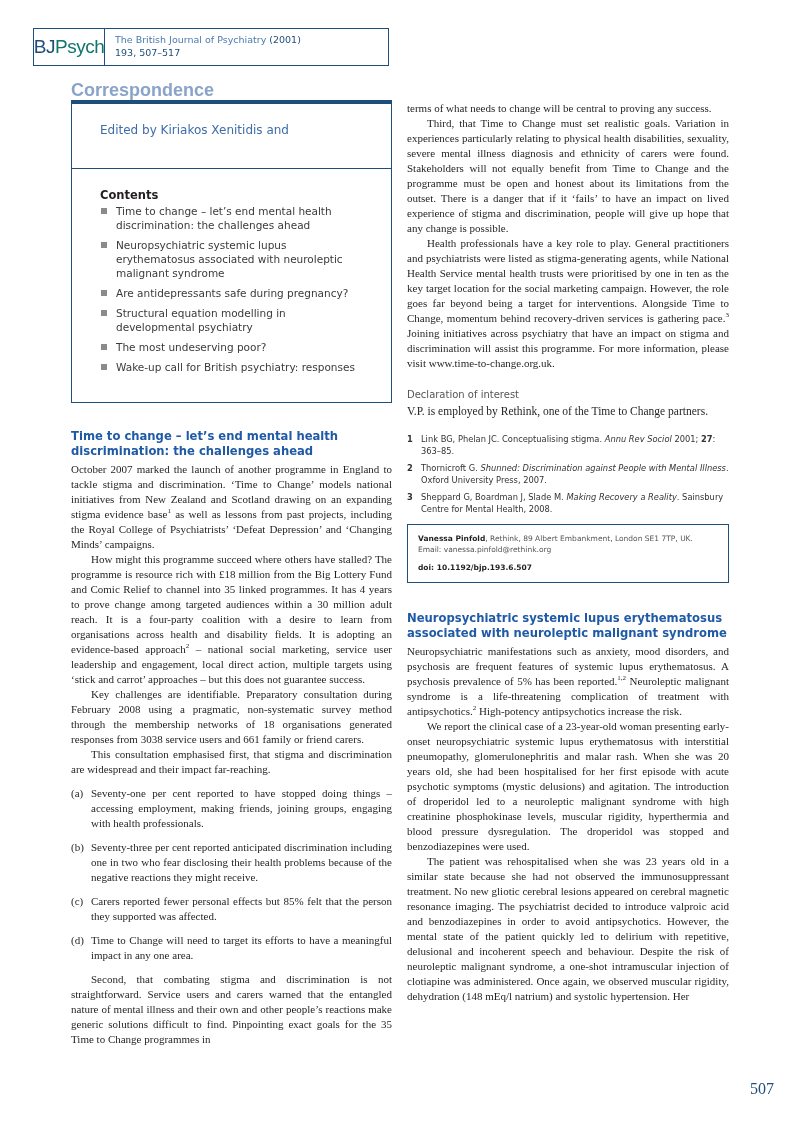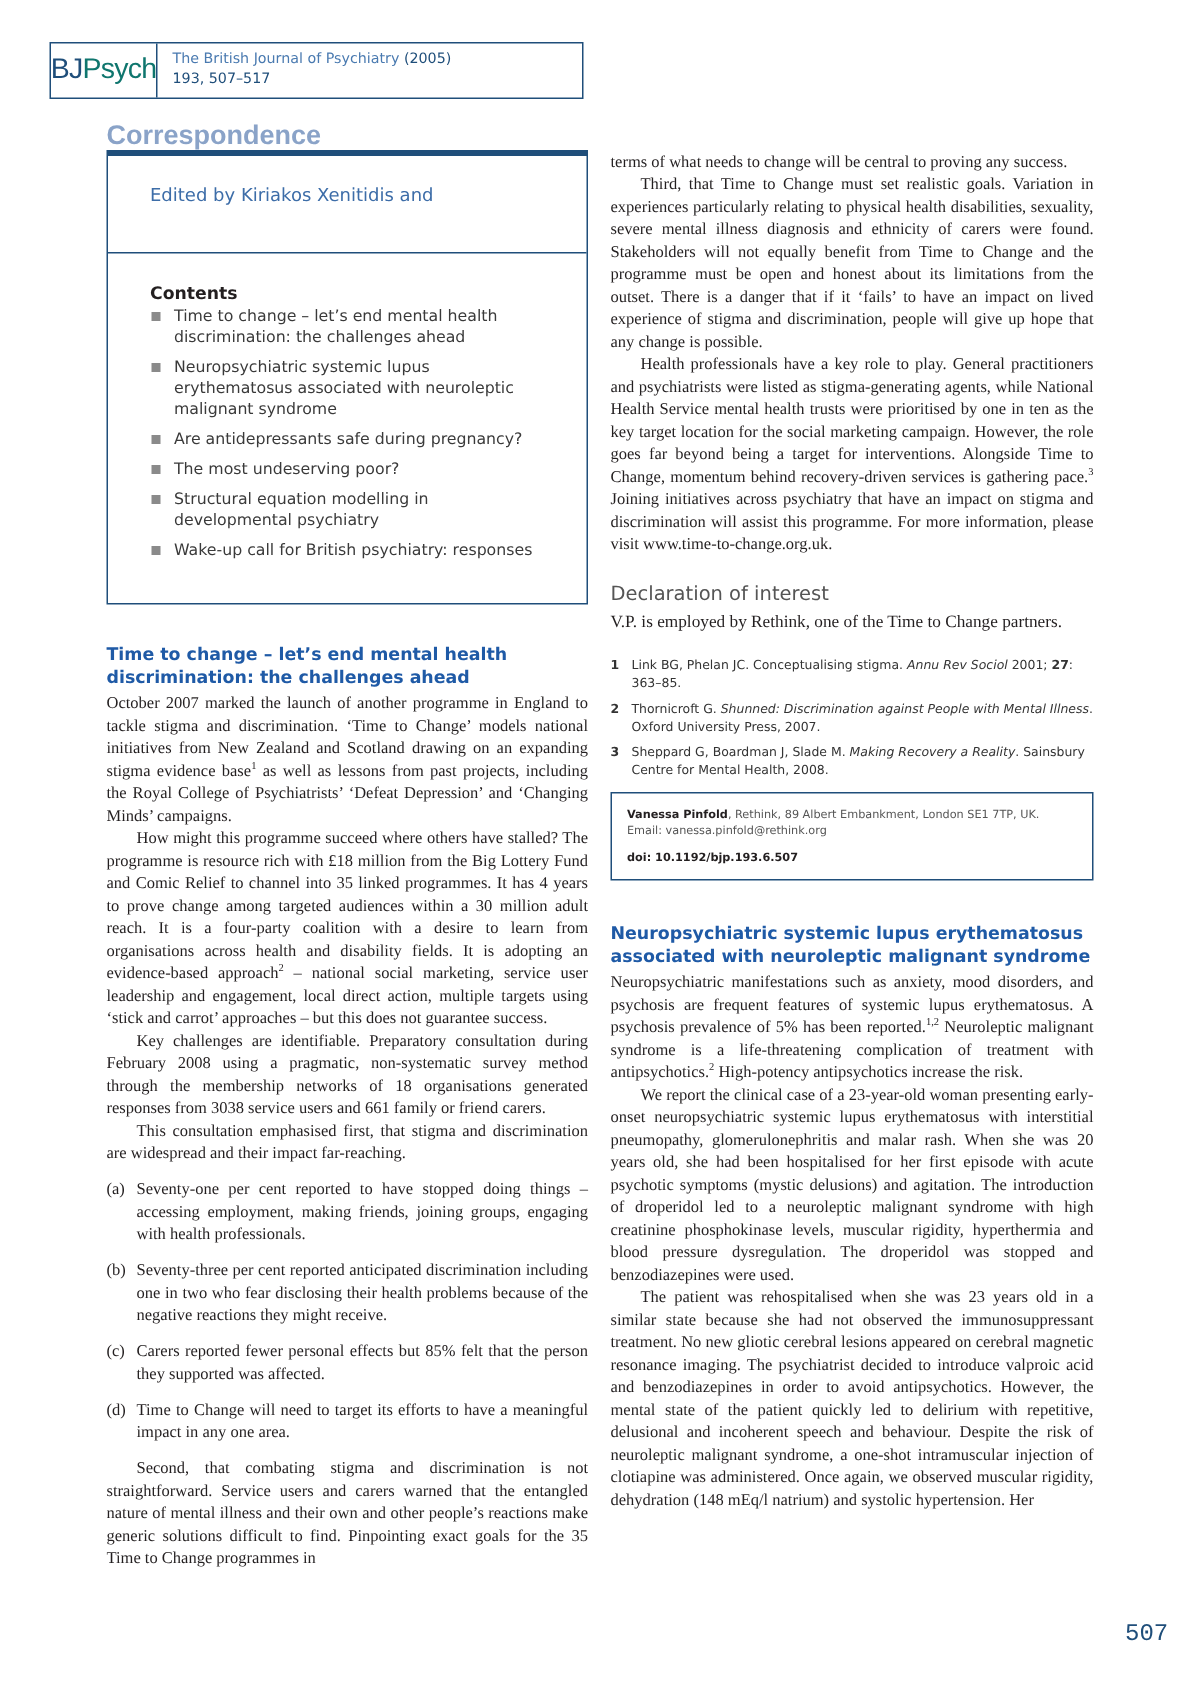--- a/index.html
+++ b/index.html
@@ -40,66 +40,66 @@
   
   .article-title { font-family: "DejaVu Sans", sans-serif; font-weight: bold; font-size: 11.6px;
                    line-height: 15px; color: #1f5aa6; margin: 0 0 3px 0; }
   p.body { margin: 0; font-size: 11px; line-height: 15px; text-align: justify; }
   p.indent { text-indent: 20px; }
   sup { font-size: 7px; line-height: 0; }
   .list-item { display: flex; font-size: 11px; line-height: 15px; text-align: justify; margin: 9px 0; }
   .list-item .lbl { width: 20px; flex: none; }
   .list-item .txt { flex: 1; }
 
-  .doi-heading { font-family: "DejaVu Sans", sans-serif; font-size: 13px; color: #555; margin-top: 18px; }
+  .doi-heading { font-family: "DejaVu Sans", sans-serif; font-size: 10px; color: #555; margin-top: 18px; }
   .doi-text { font-size: 11.5px; line-height: 15px; margin-top: 4px; }
 
   .refs { margin-top: 14px; font-family: "DejaVu Sans", sans-serif; font-size: 8.3px; line-height: 12px; color: #333; }
   .ref { display: flex; margin-bottom: 5px; }
   .ref .n { width: 14px; font-weight: bold; flex: none; }
   .ref i { font-style: italic; }
   .ref b { font-weight: bold; }
 
   .author-box { border: 1px solid #1f4e7a; padding: 8px 10px 9px 10px; margin-top: 9px;
                 font-family: "DejaVu Sans", sans-serif; font-size: 7.5px; line-height: 11px; color: #555; }
   .author-box .name { font-weight: bold; color: #231f20; margin-top: 44px; }
   .author-box .doi { font-weight: bold; color: #231f20; margin-top: 7px; }
 
-  .page-number { position: absolute; left: 750px; top: 1080px; font-family: Liberation Mono, monospace;
+  .page-number { position: absolute; left: 750px; top: 1080px; font-family: Liberation Serif, serif;
                  font-size: 16px; color: #1f4e7a; }
 </style>
 </head>
 <body>
 
 <div class="masthead">
   <div class="logo">
     <span class="bj">BJ</span>
       <span class="psych">Psych</span>
   </div>
   <div class="journal">
-    <div><span>The British Journal of Psychiatry</span> <span class="year">(2005)</span></div>
+    <div><span>The British Journal of Psychiatry</span> <span class="year">(2001)</span></div>
     <div class="vol">193, 507–517</div>
   </div>
 </div>
 
 <div class="section-title">Correspondence</div>
 
 <div class="col-left">
   <div class="contents-box">
     <div class="editors">
       <div>Edited by Kiriakos Xenitidis and</div>
     </div>
     <div class="contents">
       <h3>Contents</h3>
       <ul>
         <li><span class="bullet"></span><span>Time to change – let’s end mental health discrimination: the challenges ahead</span></li>
         <li><span class="bullet"></span><span>Neuropsychiatric systemic lupus erythematosus associated with neuroleptic malignant syndrome</span></li>
         <li><span class="bullet"></span><span>Are antidepressants safe during pregnancy?</span></li>
+        <li><span class="bullet"></span><span>Structural equation modelling in developmental psychiatry</span></li>
         <li><span class="bullet"></span><span>The most undeserving poor?</span></li>
-        <li><span class="bullet"></span><span>Structural equation modelling in developmental psychiatry</span></li>
         <li><span class="bullet"></span><span>Wake-up call for British psychiatry: responses</span></li>
       </ul>
     </div>
   </div>
 
   <h2 class="article-title" style="margin-top:26px;">Time to change – let’s end mental health discrimination: the challenges ahead</h2>
   <p class="body"><span>October 2007 marked the launch of another programme in England to tackle stigma and discrimination. ‘Time to Change’ models national initiatives from New Zealand and Scotland drawing on an expanding stigma evidence base</span><sup>1</sup><span> as well as lessons from past projects, including the Royal College of Psychiatrists’ ‘Defeat Depression’ and ‘Changing Minds’ campaigns.</span></p>
   <p class="body indent"><span>How might this programme succeed where others have stalled? The programme is resource rich with £18 million from the Big Lottery Fund and Comic Relief to channel into 35 linked programmes. It has 4 years to prove change among targeted audiences within a 30 million adult reach. It is a four-party coalition with a desire to learn from organisations across health and disability fields. It is adopting an evidence-based approach</span><sup>2</sup><span> – national social marketing, service user leadership and engagement, local direct action, multiple targets using ‘stick and carrot’ approaches – but this does not guarantee success.</span></p>
   <p class="body indent">Key challenges are identifiable. Preparatory consultation during February 2008 using a pragmatic, non-systematic survey method through the membership networks of 18 organisations generated responses from 3038 service users and 661 family or friend carers.</p>
   <p class="body indent">This consultation emphasised first, that stigma and discrimination are widespread and their impact far-reaching.</p>

